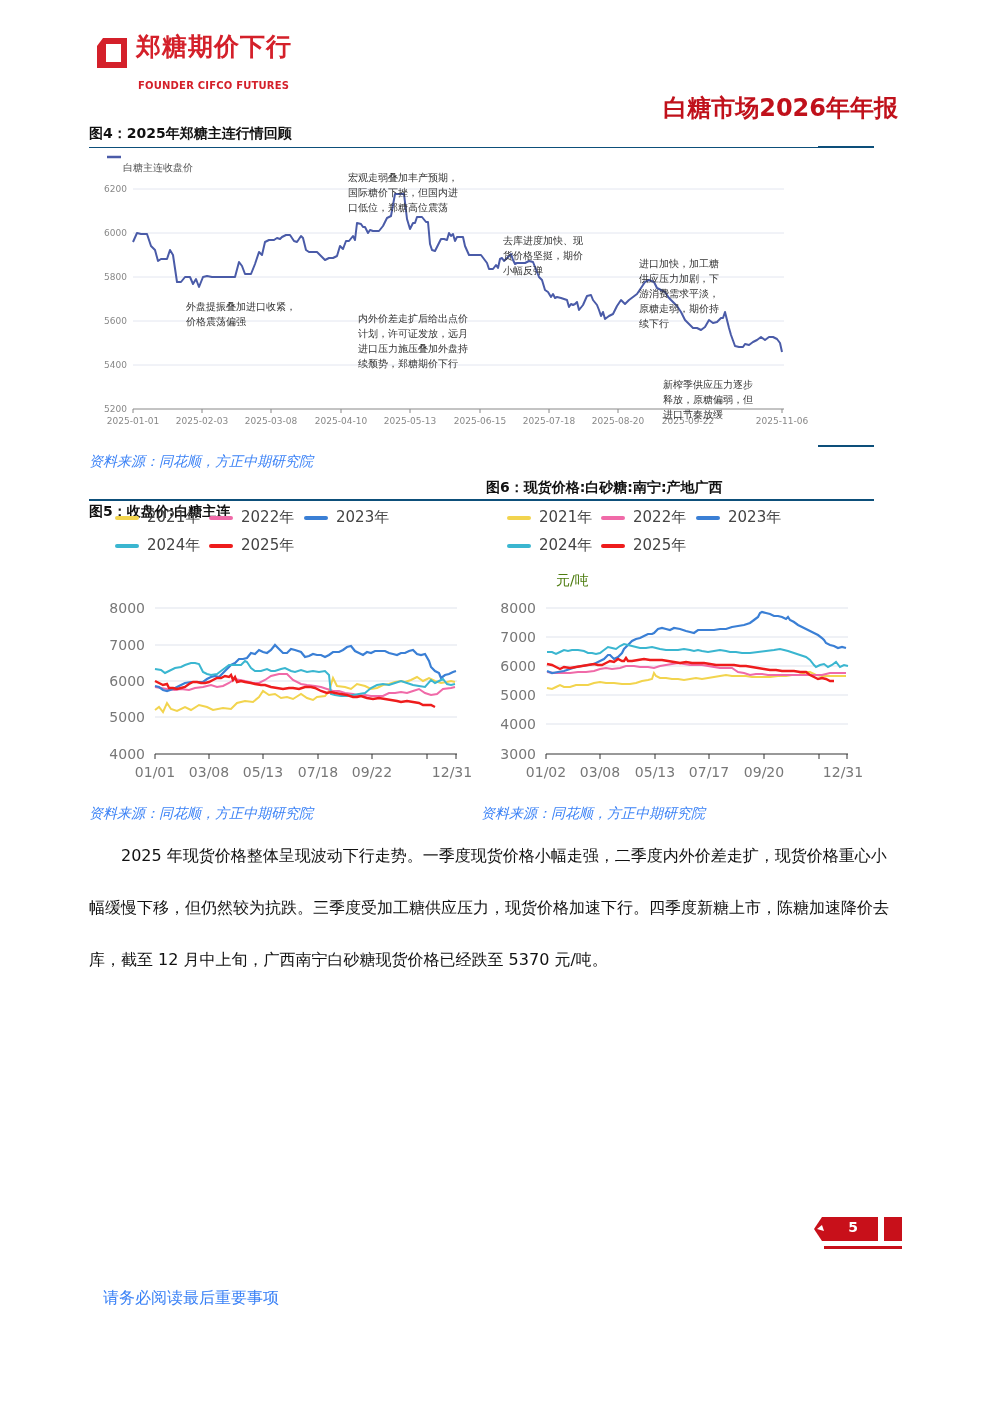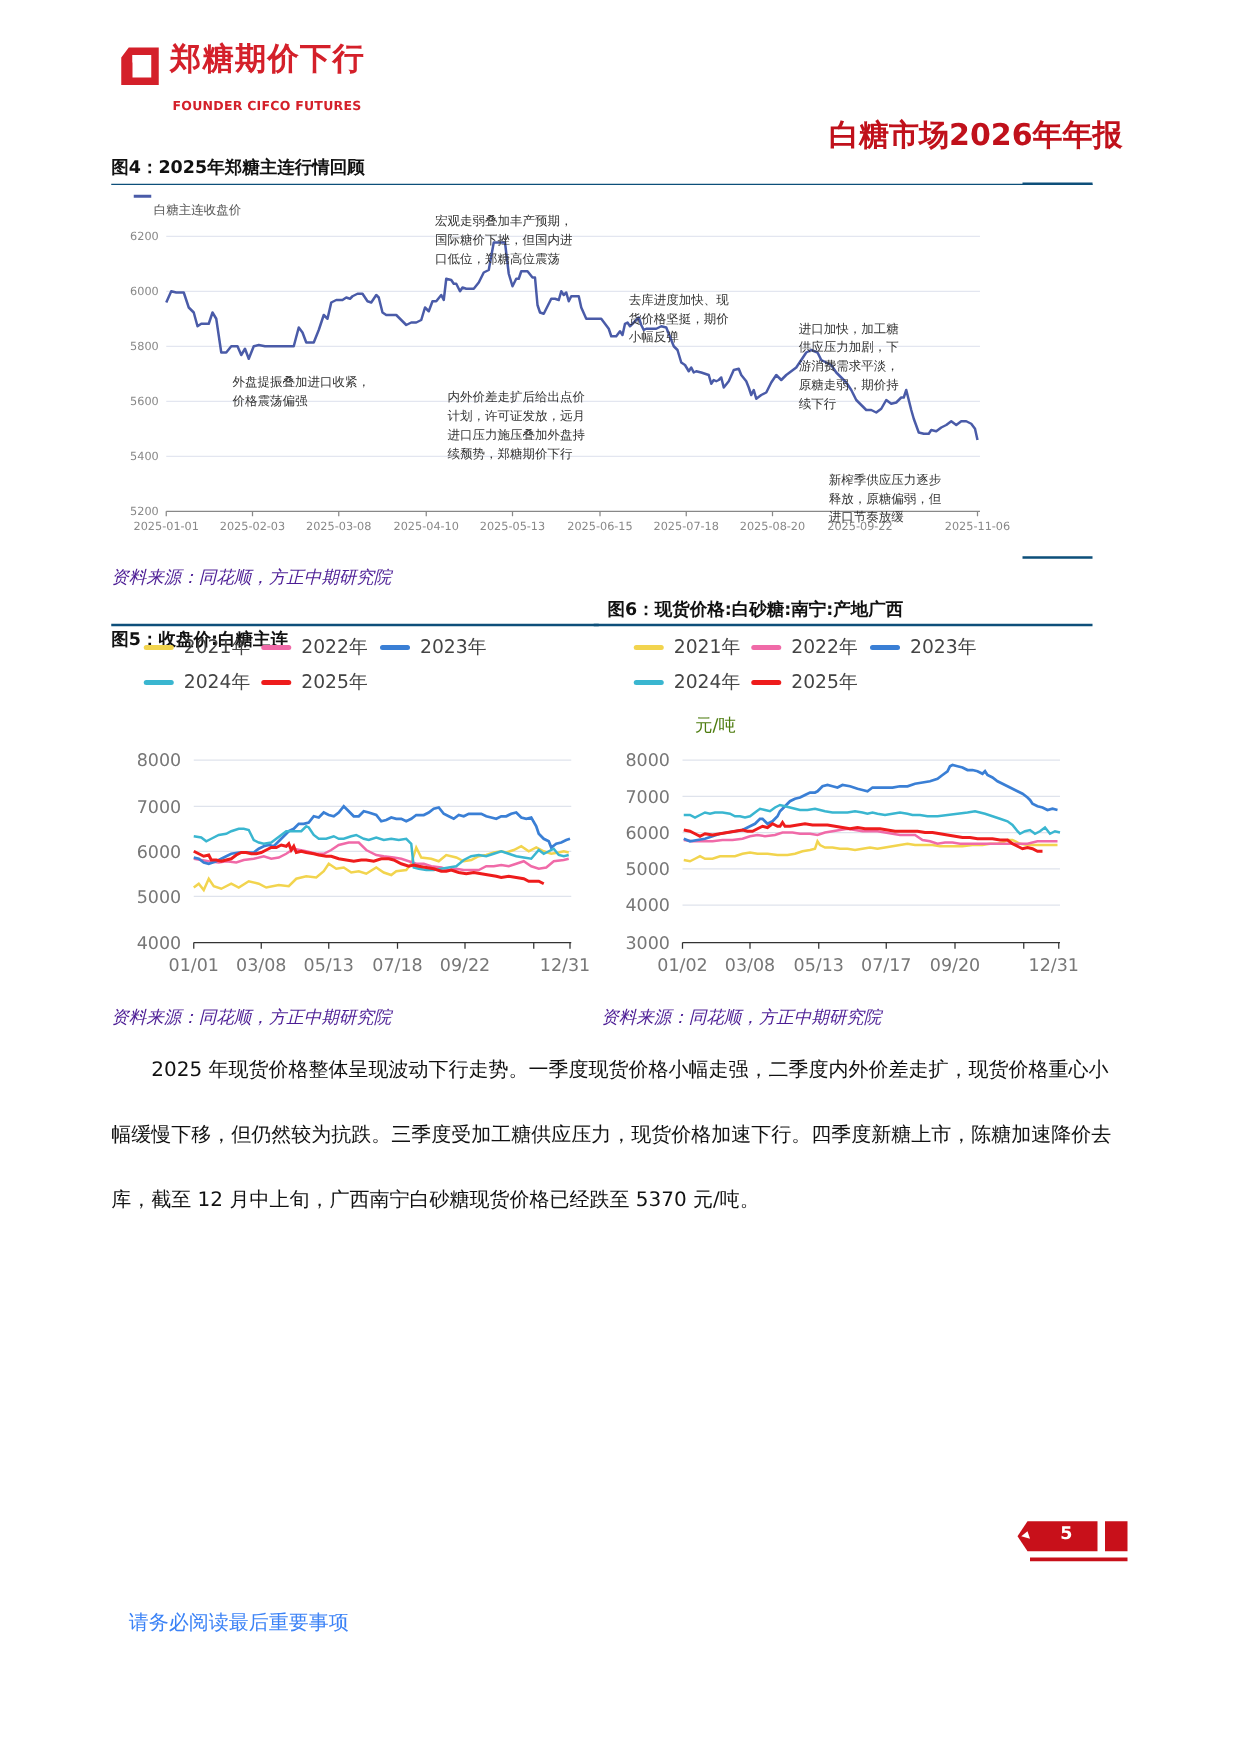--- a/index.html
+++ b/index.html
@@ -5,21 +5,21 @@
   html,body{margin:0;padding:0;background:#fff;}
   body{width:992px;height:1403px;position:relative;font-family:"DejaVu Sans","Liberation Sans",sans-serif;color:#222;overflow:hidden;}
   .abs{position:absolute;}
   .logo-box{left:95px;top:36px;width:34px;height:34px;}
   .logo-cn{left:136px;top:30px;font-size:25px;font-weight:bold;color:#d4202a;letter-spacing:1px;white-space:nowrap;}
   .logo-en{left:138px;top:62px;font-size:10px;font-weight:bold;color:#d4202a;letter-spacing:0.2px;white-space:nowrap;margin-top:18px;}
   .report-title{right:94px;top:44px;font-size:24px;font-weight:bold;color:#c0111b;white-space:nowrap;margin-top:48px;}
   .fig-title{font-size:14px;font-weight:bold;color:#111;white-space:nowrap;}
   .rule{height:2px;background:#0d4f7a;}
   .rule-thin{height:1px;background:#0d4f7a;}
-  .source{font-size:14px;font-style:italic;color:#4c1d95;white-space:nowrap;}
+  .source{font-size:14px;font-style:italic;color:#3b82f6;white-space:nowrap;}
   .para{left:89px;width:806px;font-size:16px;color:#111;line-height:52px;}
   .para p{margin:0;text-indent:2em;}
   .footer-note{left:103px;top:1288px;font-family:"DejaVu Serif","Liberation Serif",serif;font-size:16px;color:#3b82f6;}
   svg text{font-family:"DejaVu Sans","Liberation Sans",sans-serif;}
   .legend{font-size:15px;color:#444;}
   .legend .item{position:absolute;white-space:nowrap;}
   .legend .sw{display:inline-block;width:24px;height:4px;vertical-align:middle;margin-right:8px;border-radius:2px;}
   .anno{font-size:10px;color:#333;line-height:15px;white-space:pre;font-family:Liberation Sans, sans-serif;}
 </style>
 </head>

